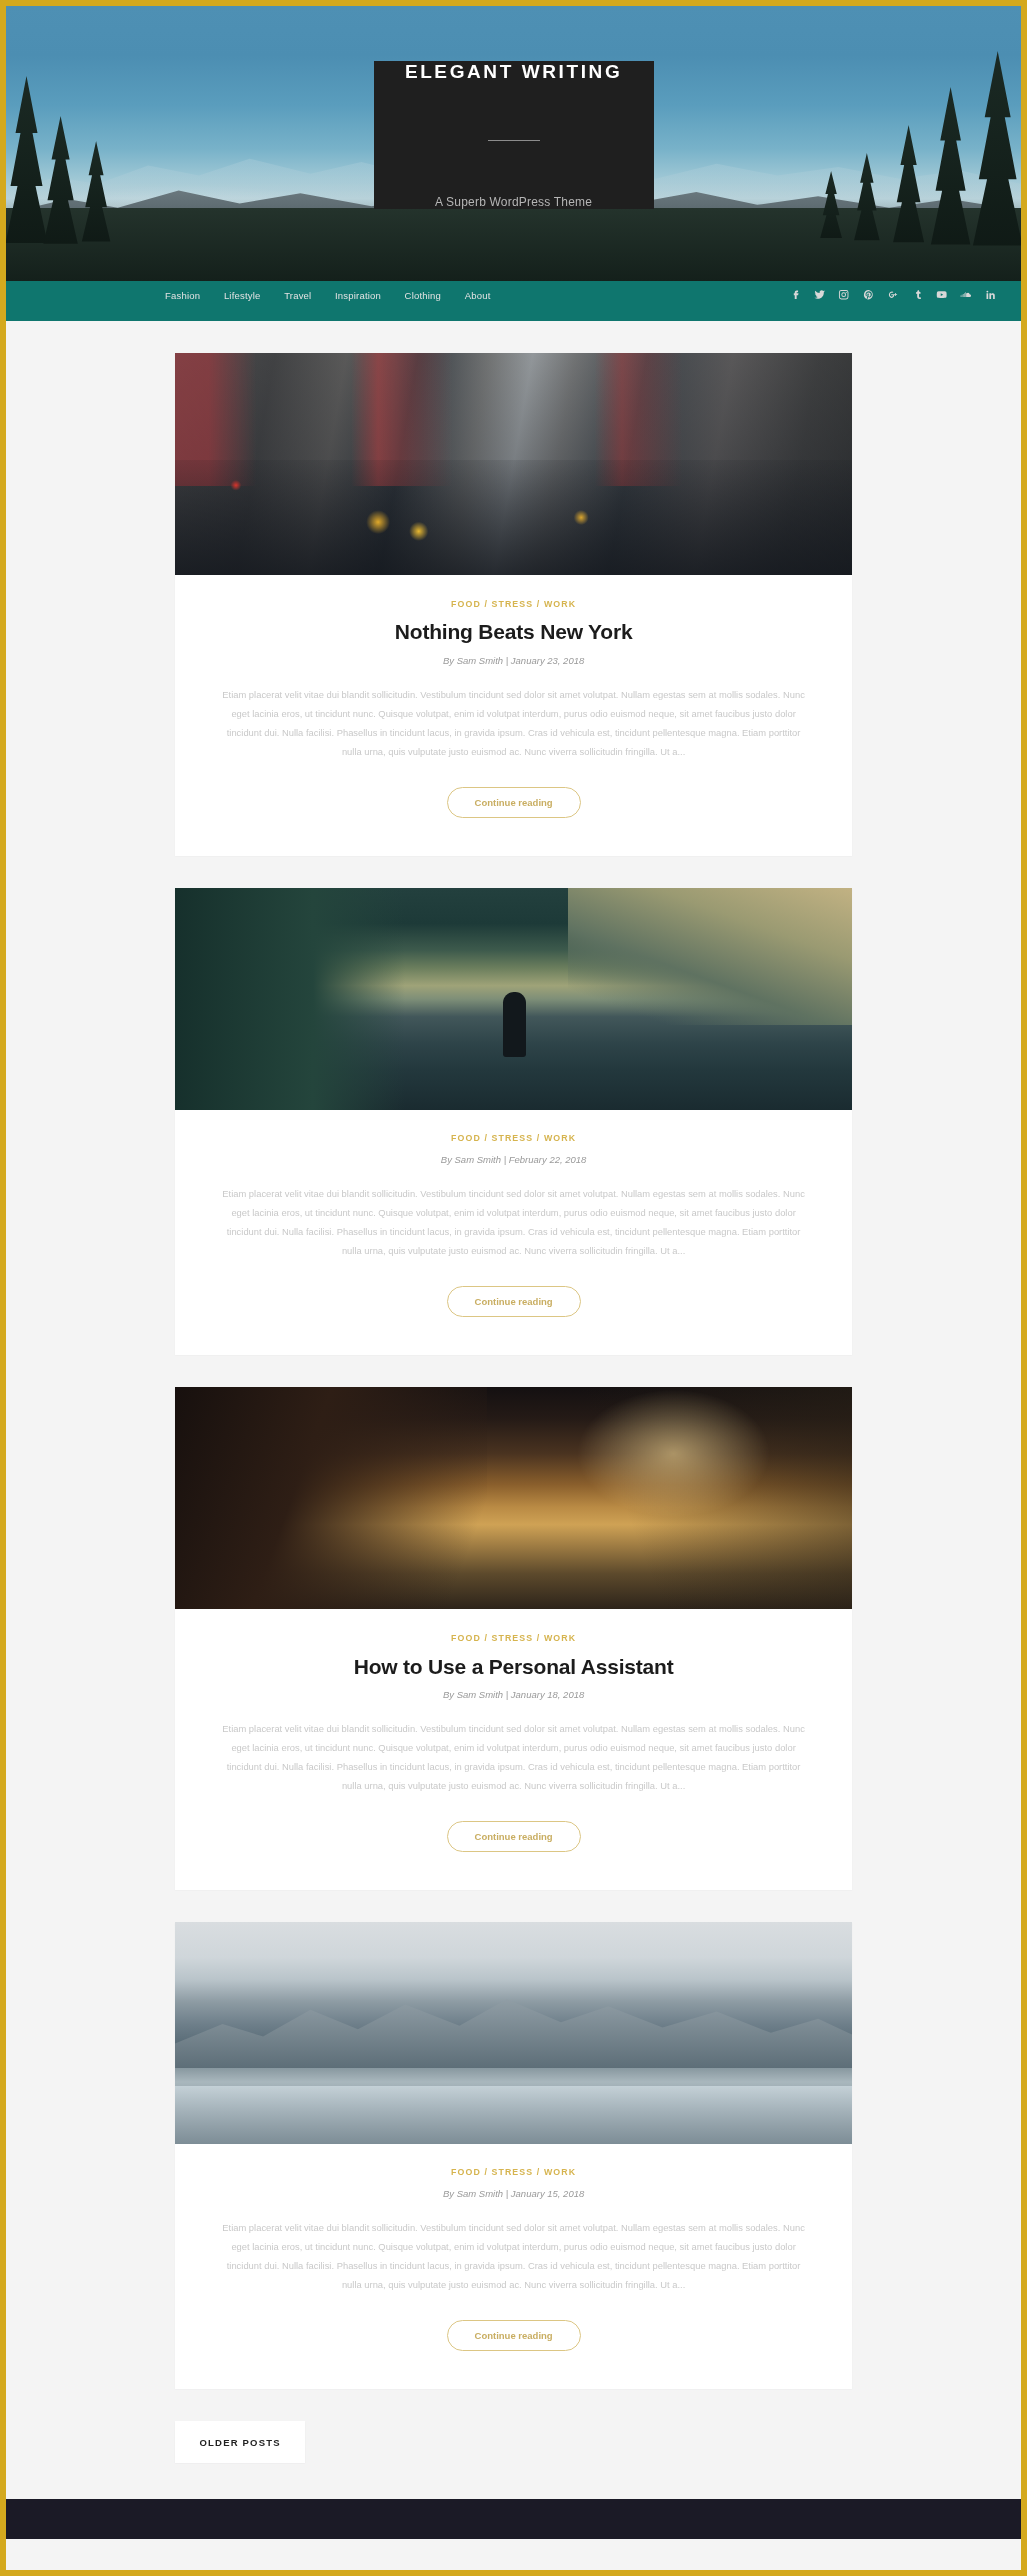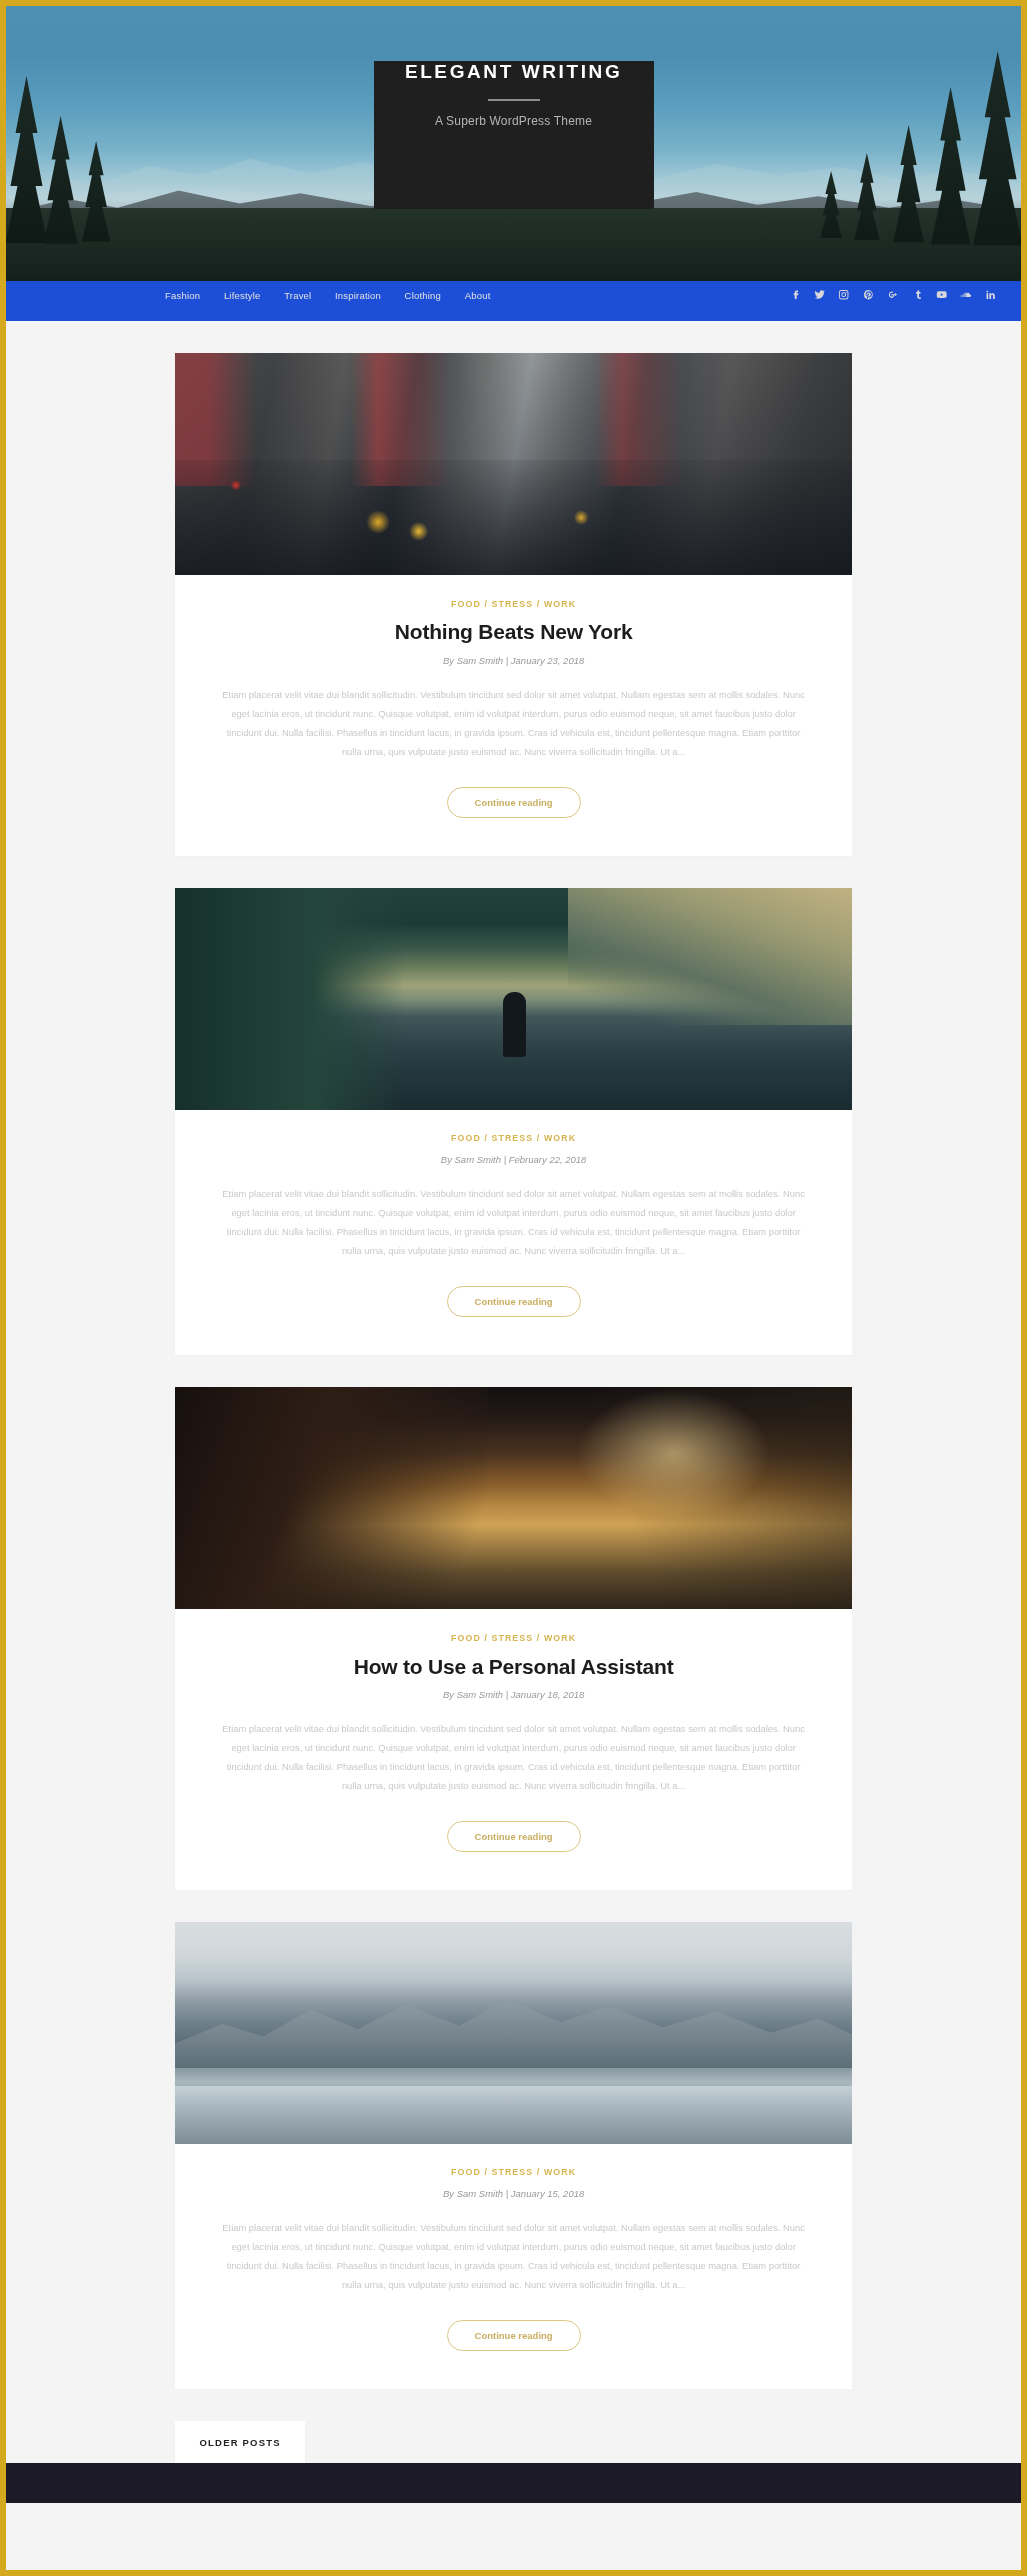--- a/index.html
+++ b/index.html
@@ -57,32 +57,32 @@
   .hero .tree.r1 { right:-6.1px; height:221px; width:59px; bottom:9.1px;}
   .hero .tree.r2 { right:47px; height:179px; width:47px; bottom:15.2px;}
   .hero .tree.r3 { right:94px;height:133px; width:37px; bottom:23px;}
   .hero .tree.r4 { right:139px;height:99px; width:30.5px; bottom:29px;}
   .hero .tree.r5 { right:177px;height:76px; width:26px; bottom:34px;}
 
   .logo-box {
     position:absolute; left:50%; transform:translateX(-50%);
     top:55px; width:280px; height:148px;
     background:#1f1f1f;
-    display:flex; flex-direction:column; align-items:center; justify-content:flex-start;
+    display:flex; flex-direction:column; align-items:center; justify-content:space-between;
     z-index:5;
   }
   .logo-title {
     color:#fff; font-size:19px; letter-spacing:2.6px; font-weight:700;
   }
   .logo-rule { width:52px; height:1.5px; background:#8c8c8c; margin:16px 0 13.7px; }
   .logo-sub { color:#b5b5b5; font-size:12px; letter-spacing:0.2px; }
 
   
   .navbar {
-    height:40px; background:#1d4ed8;
+    height:40px; background:#0f766e;
     display:flex; align-items:center; justify-content:space-between;
     padding:0 25px 12px 159px;
   }
   .nav-links { display:flex; align-items:center; gap:23.6px; }
   .nav-links a {
     color:#e3e3e3; font-size:9.5px; text-decoration:none; letter-spacing:0.2px;
   }
   .social { display:flex; align-items:center; gap:13px; }
   .social .ico {
     color:#d8d8d8; width:11.4px; height:11.4px;
@@ -191,21 +191,21 @@
   .excerpt {
     font-size:9.4px; line-height:2.02; color:#c9c9c9; text-align:center;
     max-width:621px; margin:0 auto;
   }
   .btn-continue {
     display:inline-block; margin-top:26px;
     border:0.8px solid #dcc684; border-radius:17px;
     color:#c9ae62; font-size:9.5px; padding:9.1px 27px;
     background:transparent; cursor:pointer;font-weight:bold;
   }
-  .older-wrap { width:677px; margin:0 auto; }
+  .older-wrap { width:677px; margin:0 auto; padding-bottom:36px; }
   .btn-older {
     display:inline-block; background:#fff; border:none;
     padding:15.2px 24.4px; font-size:9.5px; font-weight:700;
     letter-spacing:1.2px; color:#222; cursor:pointer;
     box-shadow:0 0.8px 1.5px rgba(0,0,0,.06);
   }
 
   
   .footer { background:#1b1a26; padding:40px 0 0; }
 </style>

